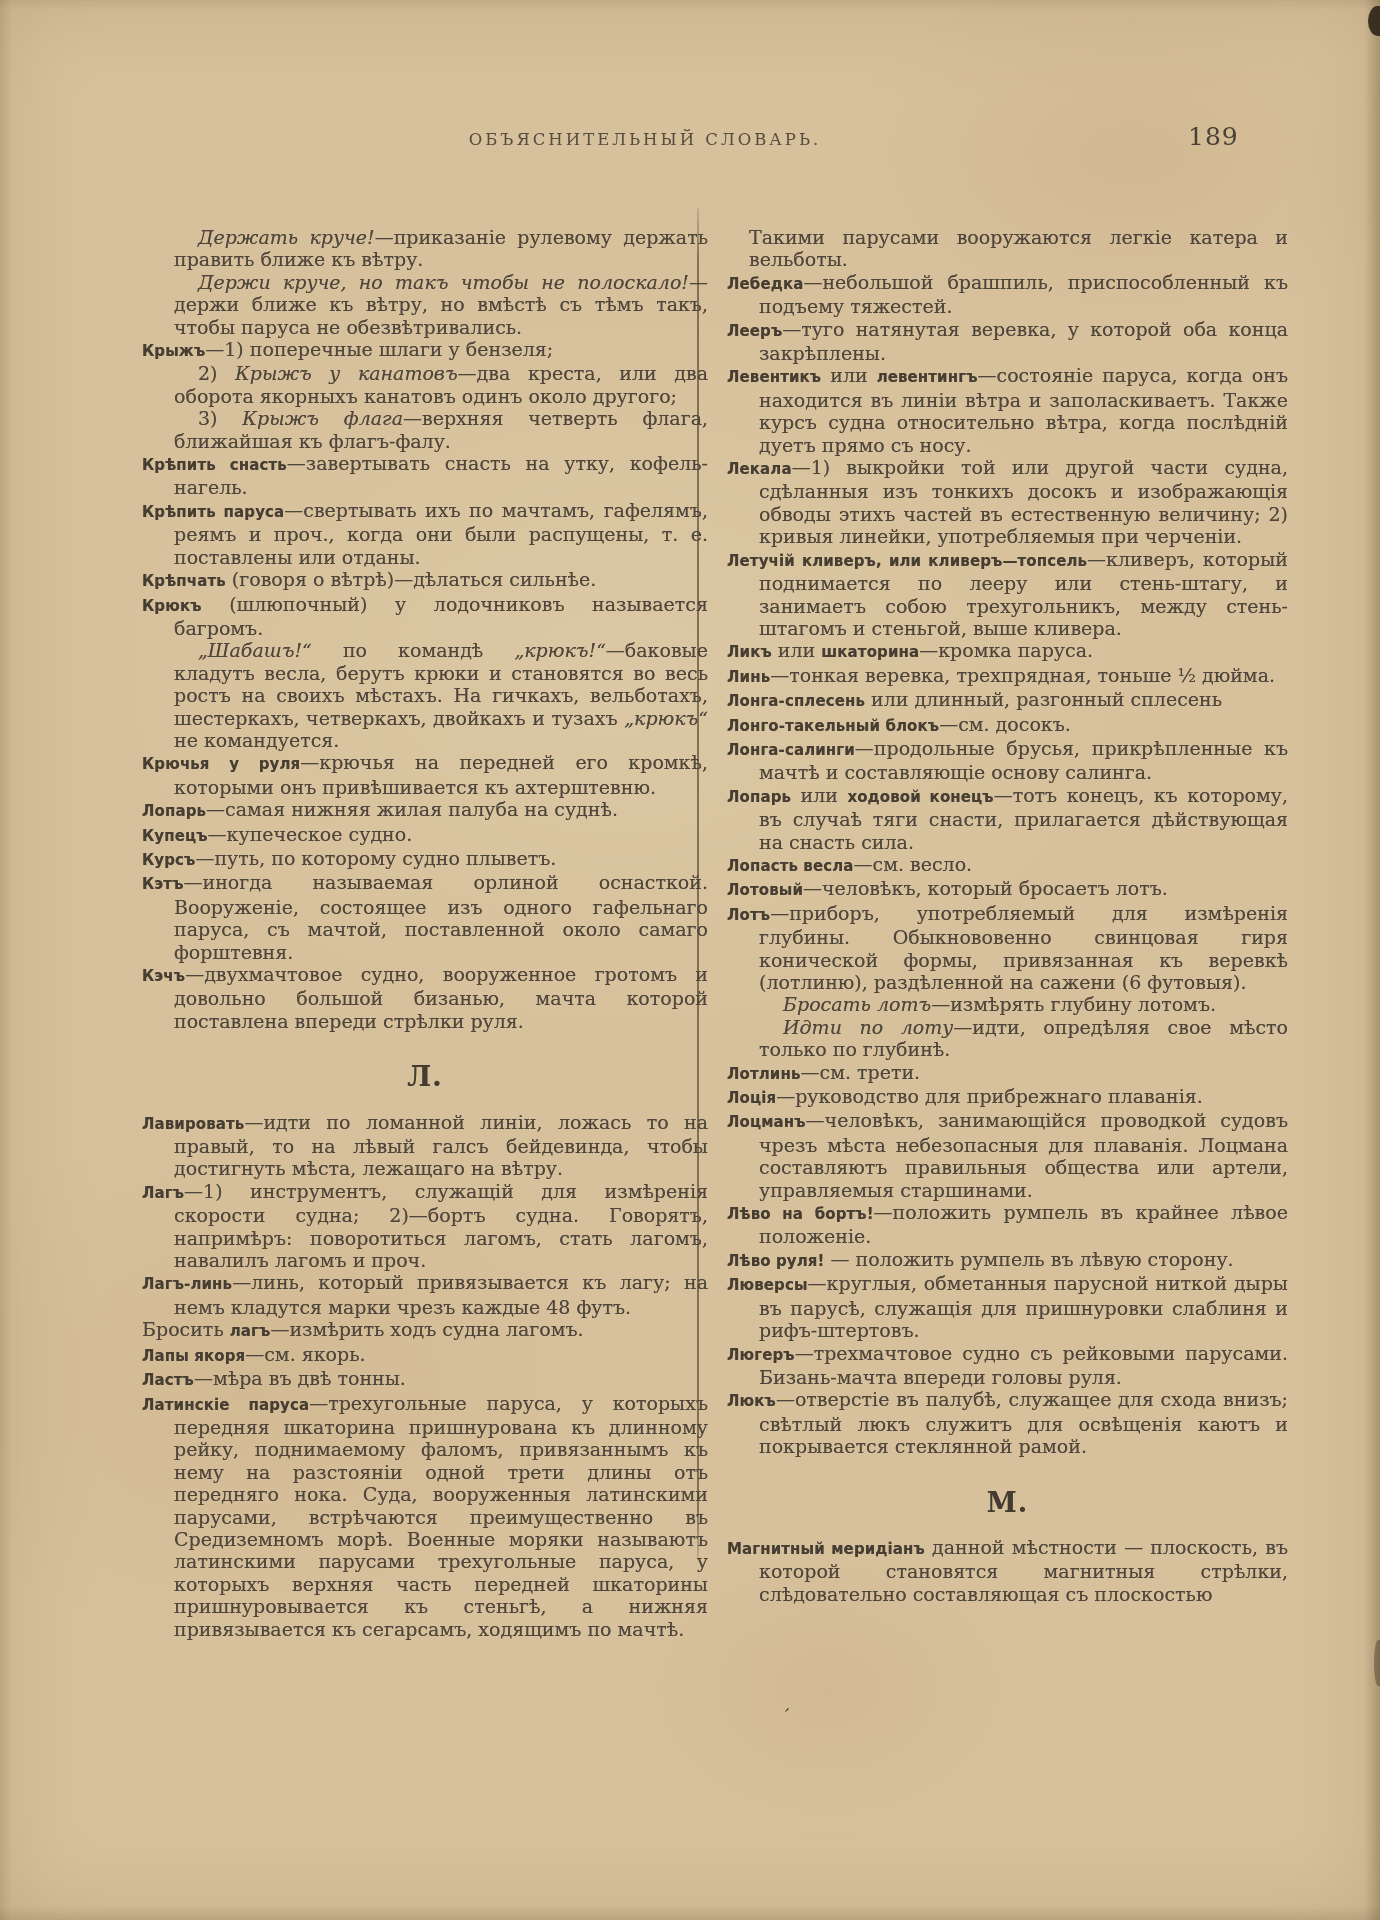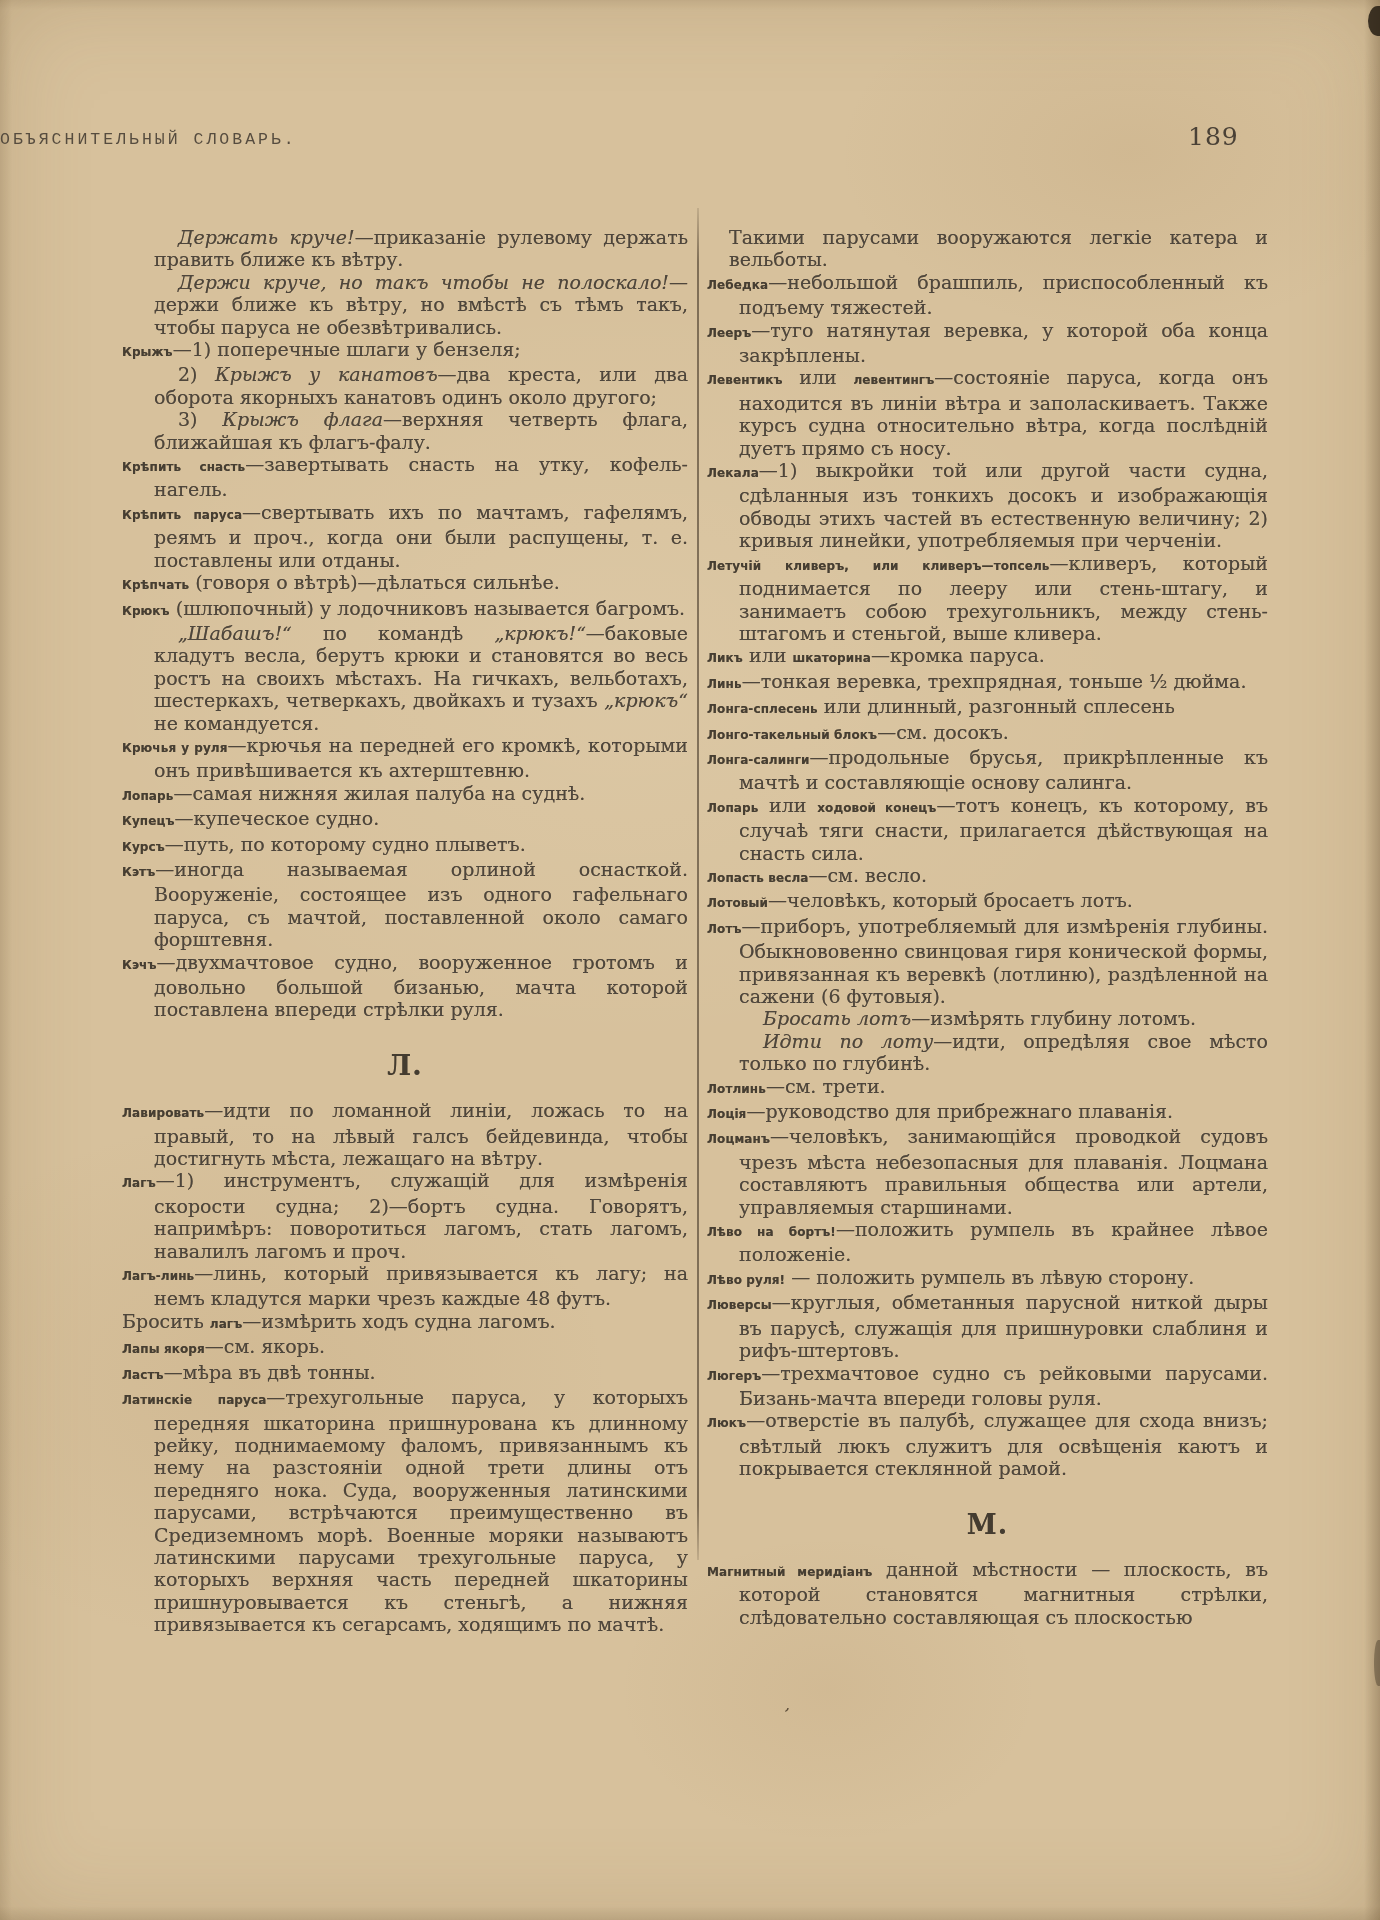--- a/index.html
+++ b/index.html
@@ -18,49 +18,49 @@
       radial-gradient(ellipse 700px 500px at 45% 35%, rgba(255,246,224,.12), transparent 75%),
       linear-gradient(to left,  rgba(90,68,40,.30), rgba(90,68,40,0) 16px),
       linear-gradient(to right, rgba(90,68,40,.14), rgba(90,68,40,0) 12px),
       linear-gradient(to top,   rgba(90,68,40,.16), rgba(90,68,40,0) 14px),
       linear-gradient(to bottom,rgba(90,68,40,.10), rgba(90,68,40,0) 10px);
     box-shadow: inset 0 0 90px rgba(120,90,50,.22);
     color:var(--ink,#4e463c);
   }
   #running-head{
     position:absolute;left:0;right:90px;top:130px;
-    text-align:left;font-size:16.5px;letter-spacing:3px;
+    text-align:center;font-size:16.5px;letter-spacing:3px;
     color:#564c3f;
-    font-family:Liberation Mono, monospace;
   }
   #page-number{
     position:absolute;left:1188px;top:122px;
     font-size:25px;letter-spacing:1px;color:#4a4136;
   }
   #column-divider{
     position:absolute;left:697px;top:208px;width:2px;height:1352px;
     background:linear-gradient(to bottom, rgba(70,56,40,.15), rgba(70,56,40,.6) 4%, rgba(70,56,40,.6) 96%, rgba(70,56,40,.15));
   }
   .col{
     position:absolute;top:226px;
     font-size:19px;line-height:22.4px;
     text-rendering:optimizeLegibility;
+    margin-left:20px;
   }
   #col-left {left:122px;width:566px;}
   #col-right{left:707px;width:561px;}
   .col p{
     margin:0;text-align:justify;
     text-shadow:0 0 .5px rgba(76,62,44,.55);
   }
   .entry{padding-left:32px;text-indent:-32px;}
   .sub  {padding-left:32px;text-indent:24px;}
   .cont {padding-left:22px;text-indent:0;}
   .seg-b{
     font-family:"DejaVu Sans", sans-serif;
-    font-weight:700;font-size:12px;letter-spacing:.1px;
+    font-weight:700;font-size:15px;letter-spacing:.1px;
     color:#463e32;
   }
   .seg-i{font-style:italic;}
   .section-head{
     text-align:center;font-weight:700;font-size:27px;letter-spacing:1px;
     margin:34px 0 22px 0;color:#443c30;
     text-shadow:0 0 .5px rgba(76,62,44,.55);
   }
   
   .speck{position:absolute;background:#241c12;}

